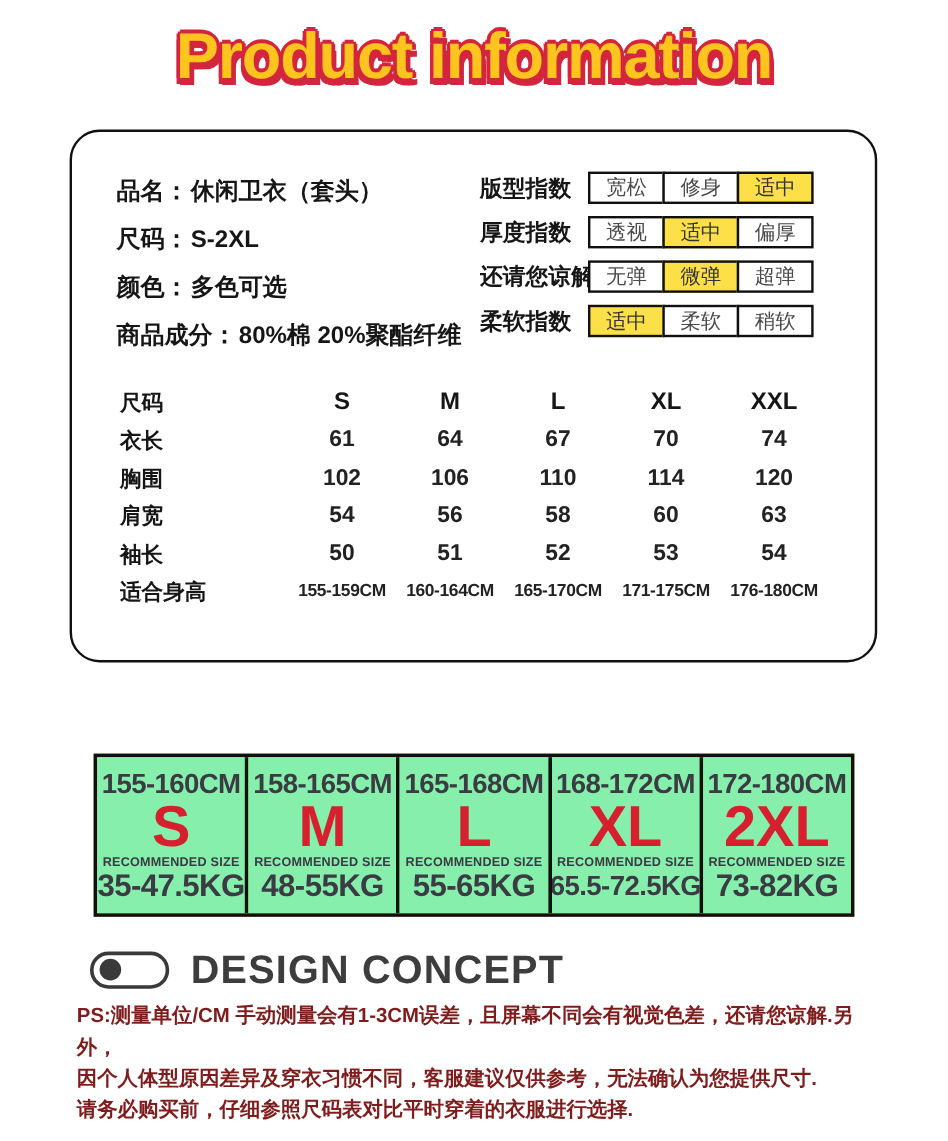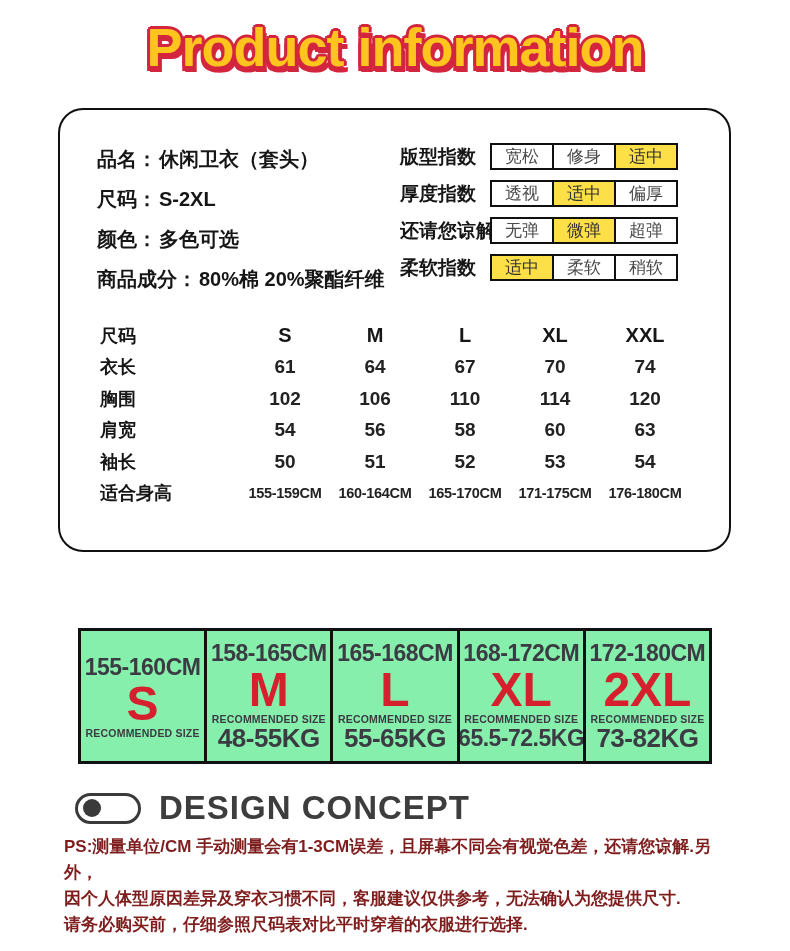--- a/index.html
+++ b/index.html
@@ -183,20 +183,21 @@
         <div class="st-cell">176-180CM</div>
       </div>
     </div>
   </div>
 
   <div class="band">
     <div class="band-cell">
       <div class="bc-height">155-160CM</div>
       <div class="bc-size">S</div>
       <div class="bc-rec">RECOMMENDED SIZE</div>
+      <div class="bc-weight">35-47.5KG</div>
     </div>
     <div class="band-cell">
       <div class="bc-height">158-165CM</div>
       <div class="bc-size">M</div>
       <div class="bc-rec">RECOMMENDED SIZE</div>
       <div class="bc-weight">48-55KG</div>
     </div>
     <div class="band-cell">
       <div class="bc-height">165-168CM</div>
       <div class="bc-size">L</div>

